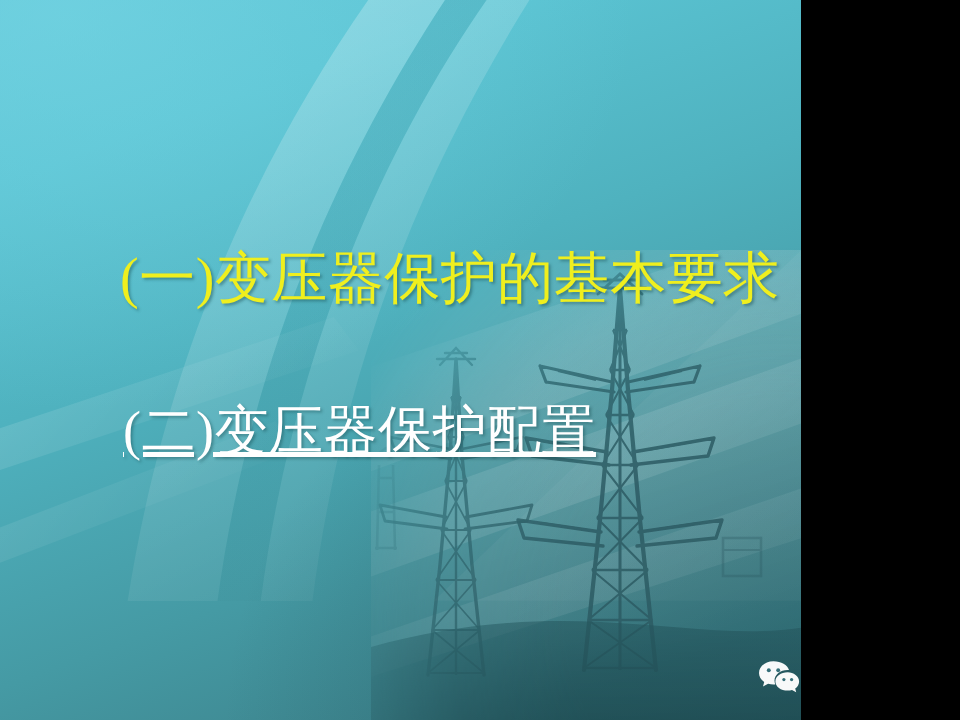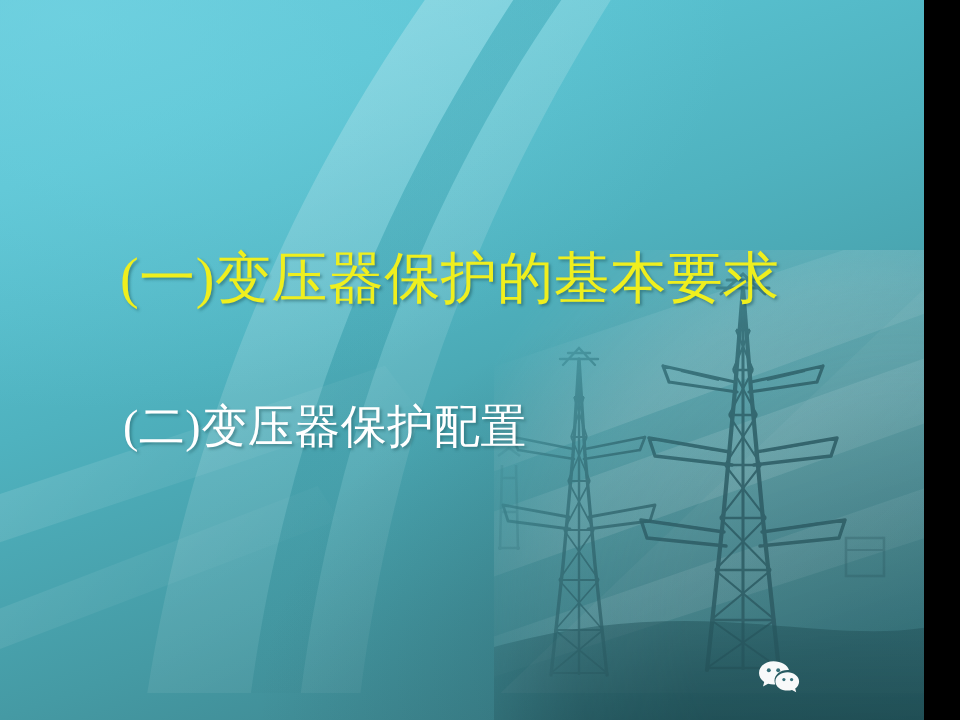--- a/index.html
+++ b/index.html
@@ -7,24 +7,25 @@
     margin: 0;
     padding: 0;
     background: #000;
   }
   body {
     font-family: "Liberation Serif", "DejaVu Serif", serif;
   }
 
   #slide {
     position: relative;
-    width: 924px;
+    width: 769px;
     height: 720px;
     overflow: hidden;
     background: #0369a1;
+    padding-left: 32px;
   }
 
   
   .bg-base {
     position: absolute;
     inset: 0;
     background:
       linear-gradient(160deg,
         #63c8d8 0%,
         #5ac3d2 18%,
@@ -79,24 +80,25 @@
     left: 120px;
     top: 248px;
     font-size: 56px;
     line-height: 1.1;
     color: #efef1e;
     text-shadow: 2px 2px 3px rgba(20,70,75,0.45);
   }
   .line-2 {
     left: 123px;
     top: 402px;
-    font-size: 46px;
+    font-size: 54px;
     line-height: 1.1;
     color: #ffffff;
     text-shadow: 2px 2px 3px rgba(20,70,75,0.40);
+    text-decoration: underline;
   }
   .line-3 {
     left: 122px;
     top: 550px;
     font-size: 60px;
     line-height: 1.1;
     color: #ffffff;
     text-shadow: 2px 2px 3px rgba(20,70,75,0.40);
   }
 

